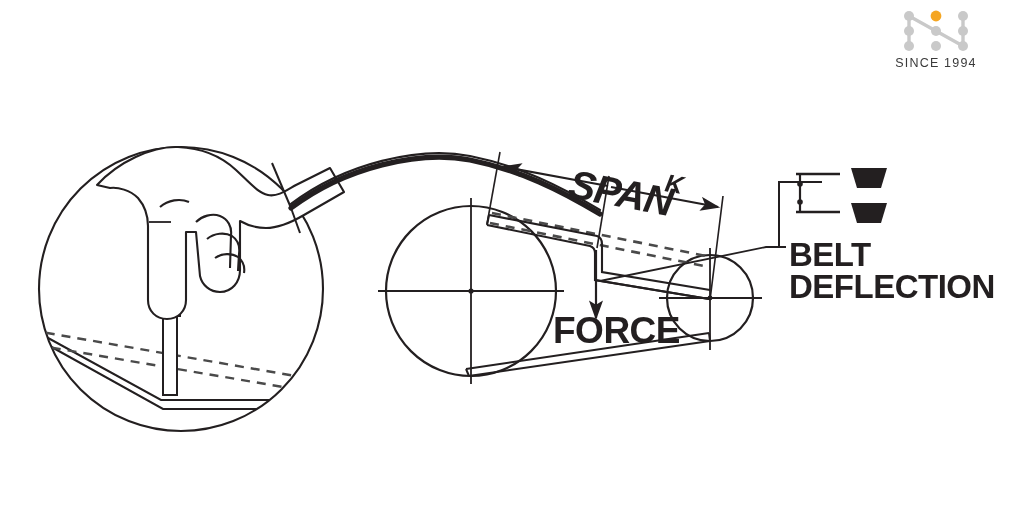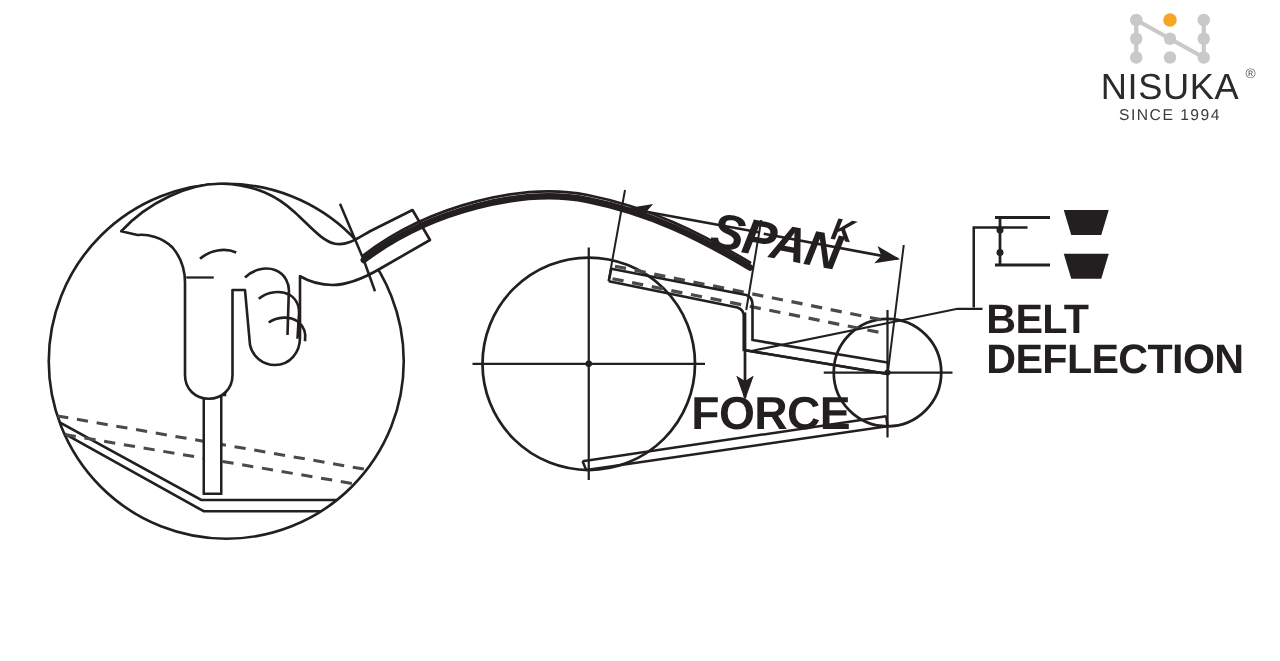--- a/index.html
+++ b/index.html
@@ -258,20 +258,16 @@
         <circle cx="12" cy="23" r="5"></circle>
         <circle cx="12" cy="38" r="5"></circle>
         <circle cx="39" cy="23" r="5"></circle>
         <circle cx="39" cy="38" r="5"></circle>
         <circle cx="66" cy="8" r="5"></circle>
         <circle cx="66" cy="23" r="5"></circle>
         <circle cx="66" cy="38" r="5"></circle>
       </g>
       <circle cx="39" cy="8" r="5.4" fill="#F5A623"></circle>
     </svg>
-    <div class="brand-name-row">
-      <span class="brand-name">NISUKA</span>
-      <span class="brand-reg">®</span>
-    </div>
     <div class="brand-since">SINCE 1994</div>
   </div>
 
 </div>
 
 </body></html>

